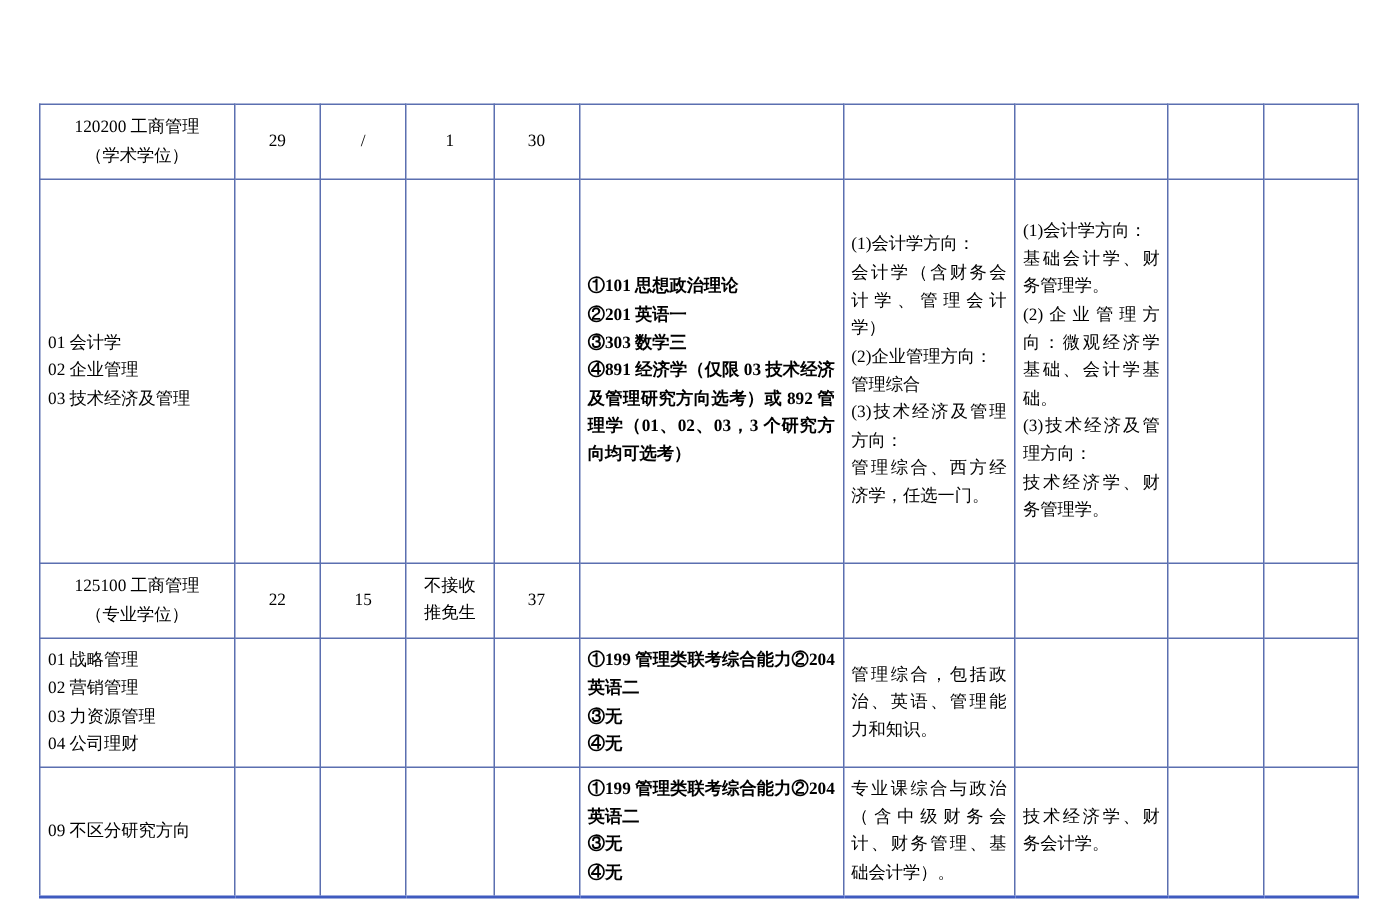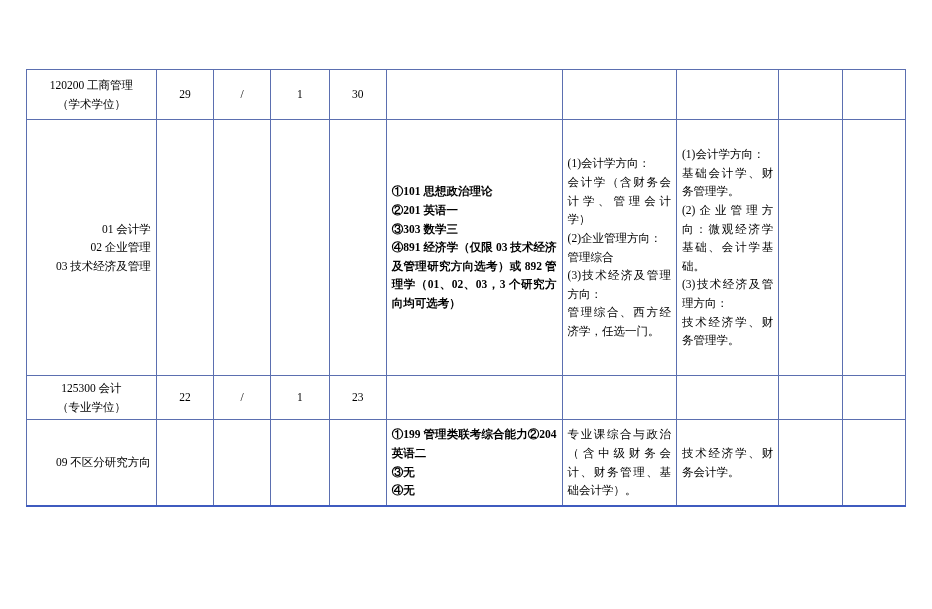--- a/index.html
+++ b/index.html
@@ -44,21 +44,21 @@
   col.c2 { width: 56px; }
   col.c3 { width: 57px; }
   col.c4 { width: 56px; }
   col.c5 { width: 172px; }
   col.c6 { width: 112px; }
   col.c7 { width: 100px; }
   col.c8 { width: 62px; }
   col.c9 { width: 62px; }
 
   .ctr { text-align: center; }
-  .lft { text-align: right; }
+  .lft { text-align: left; }
   .mid { vertical-align: middle; }
   .top { vertical-align: top; }
 
   .cell-lines { white-space: pre-line; }
 
   .major-head {
     font-size: 11.5px;
     line-height: 1.68;
   }
   .num {
@@ -156,35 +156,53 @@
 管理综合、西方经济学，任选一门。</td>
         <td class="lft top retest">(1)会计学方向：
 基础会计学、财务管理学。
 (2)企业管理方向：微观经济学基础、会计学基础。
 (3)技术经济及管理方向：
 技术经济学、财务管理学。</td>
         <td class="lft top"></td>
         <td class="lft top"></td>
       </tr>
 
-
-
-      <tr style="height:44px;">
-        <td class="ctr mid major-head cell-lines">125300  会计
+      <tr style="height:50px;">
+        <td class="ctr mid major-head cell-lines">125100 工商管理
 （专业学位）</td>
         <td class="ctr mid num">22</td>
-        <td class="ctr mid slash">/</td>
-        <td class="ctr mid num">1</td>
-        <td class="ctr mid num">23</td>
+        <td class="ctr mid num">15</td>
+        <td class="ctr mid cell-lines" style="font-size:11.5px;line-height:1.55;">不接收
+推免生</td>
+        <td class="ctr mid num">37</td>
         <td class="lft top subjects"></td>
         <td class="lft top remark"></td>
         <td class="lft top retest"></td>
         <td class="lft top"></td>
         <td class="lft top"></td>
       </tr>
+
+      <tr style="height:86px;">
+        <td class="lft mid dirs">01 战略管理
+02 营销管理
+03 力资源管理
+04 公司理财</td>
+        <td class="ctr mid num"></td>
+        <td class="ctr mid num"></td>
+        <td class="ctr mid num"></td>
+        <td class="ctr mid num"></td>
+        <td class="lft mid subjects">①199 管理类联考综合能力②204英语二
+③无
+④无</td>
+        <td class="lft mid remark">管理综合，包括政治、英语、管理能力和知识。</td>
+        <td class="lft top retest"></td>
+        <td class="lft top"></td>
+        <td class="lft top"></td>
+      </tr>
+
 
       <tr class="last-row" style="height:86px;">
         <td class="lft mid dirs">09  不区分研究方向</td>
         <td class="ctr mid num"></td>
         <td class="ctr mid num"></td>
         <td class="ctr mid num"></td>
         <td class="ctr mid num"></td>
         <td class="lft mid subjects">①199 管理类联考综合能力②204英语二
 ③无
 ④无</td>

